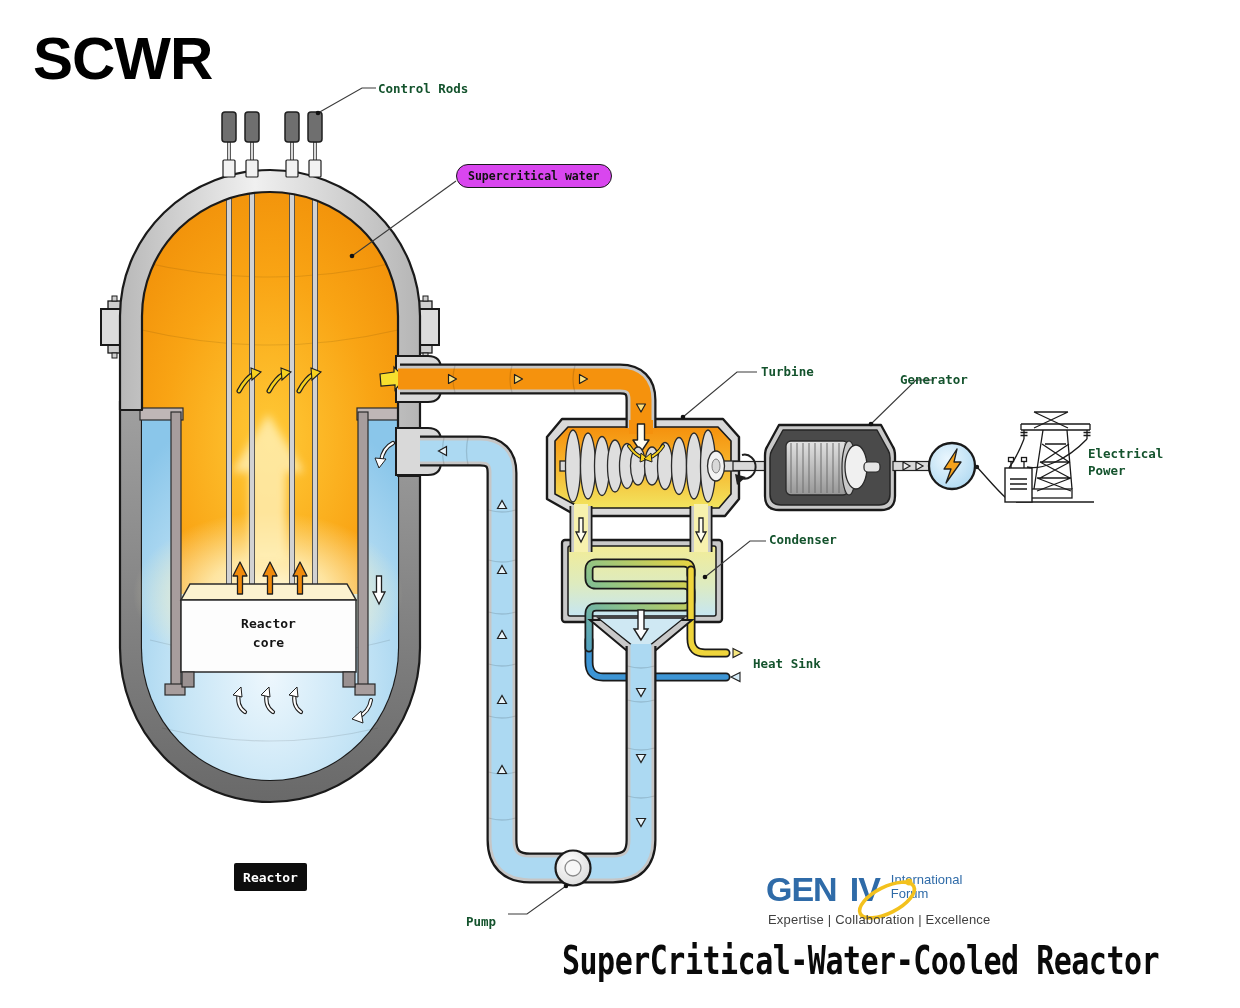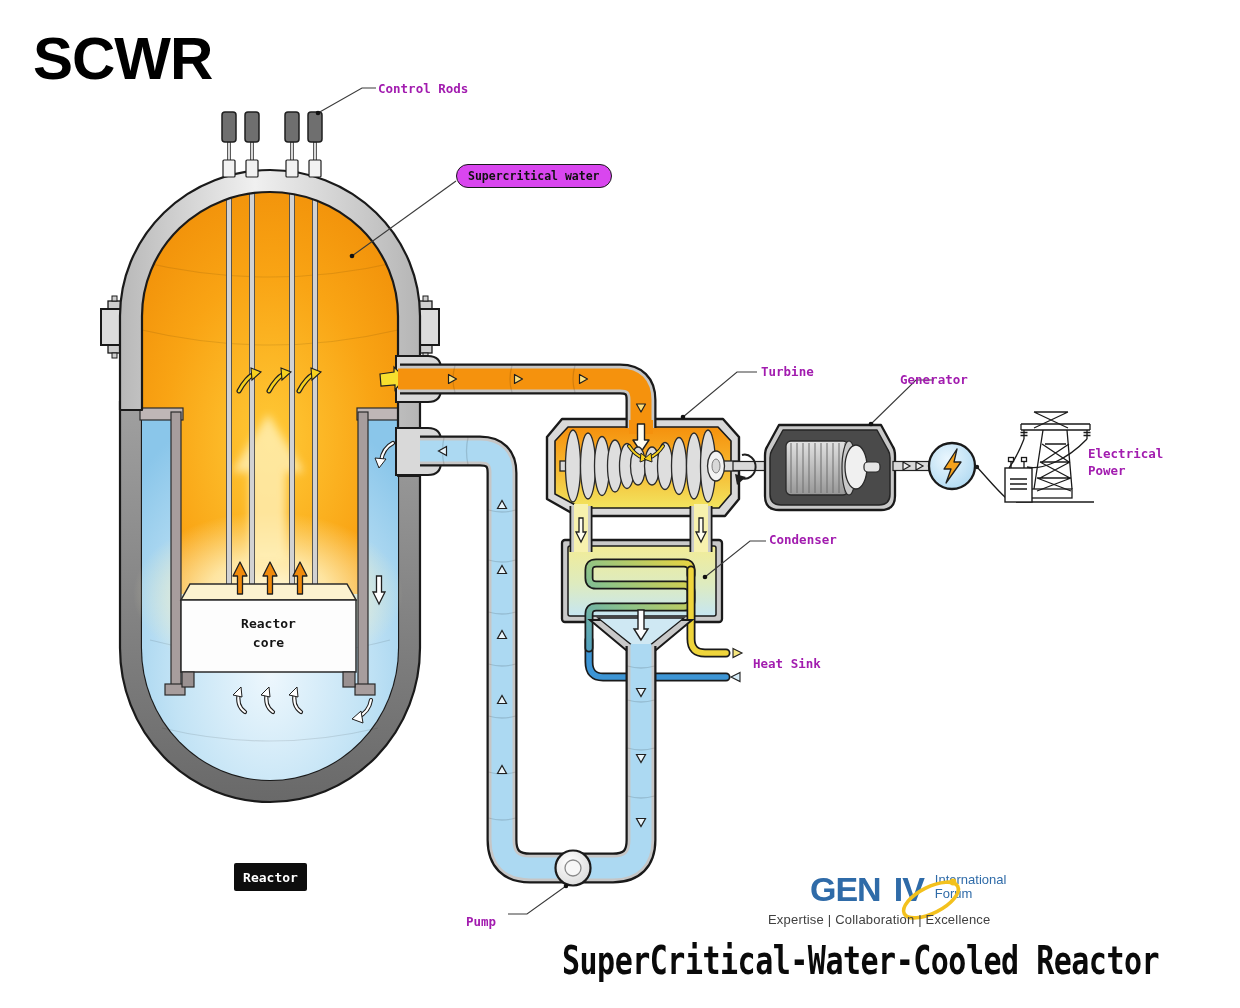--- a/index.html
+++ b/index.html
@@ -1,35 +1,35 @@
 <!DOCTYPE html>
 <html><head>
 <meta charset="utf-8">
 <style>
   html,body{margin:0;padding:0;background:#fff;}
   #stage{position:relative;width:1240px;height:1008px;background:#fff;overflow:hidden;
          font-family:"DejaVu Sans Mono",monospace;}
   #stage svg{position:absolute;left:0;top:0;}
-  .lbl{position:absolute;font:bold 12.5px "DejaVu Sans Mono",monospace;color:#a21caf;
+  .lbl{position:absolute;font:bold 12.5px "DejaVu Sans Mono",monospace;color:#14532d;
        white-space:nowrap;line-height:1.2;}
   .lbl2{line-height:16.5px;}
   #scwr-title{position:absolute;left:33px;top:24px;
       font:bold 60px "Liberation Sans",sans-serif;letter-spacing:-1px;color:#000000;}
   #bottom-title{position:absolute;left:562px;top:938px;white-space:nowrap;
       font:bold 30px "DejaVu Sans Mono",monospace;color:#0a0a0a;letter-spacing:-0.5px;
       transform:scale(1.0,1.28);transform-origin:left top;}
   #pill{position:absolute;left:456px;top:164px;background:#d946ef;border:1.6px solid #1a1a1a;
       border-radius:13px;padding:4px 11px;font:bold 11.5px "DejaVu Sans Mono",monospace;color:#111;}
   #core-label{position:absolute;left:181px;top:614px;width:175px;text-align:center;
       font:bold 13px "DejaVu Sans Mono",monospace;color:#141414;line-height:19px;}
   #reactor-tag{position:absolute;left:234px;top:863px;width:73px;height:28px;background:#0d0d0d;
       color:#fff;display:flex;align-items:center;justify-content:center;border-radius:2px;
       font:bold 13px "DejaVu Sans Mono",monospace;}
   #logo{position:absolute;left:766px;top:872px;}
-  #logo .row{display:flex;align-items:flex-start;margin-left:44px;}
+  #logo .row{display:flex;align-items:flex-start;}
   .gen-word{font:bold 34px "Liberation Sans",sans-serif;letter-spacing:-1px;color:#2F6BA8;line-height:1;}
   #iv-wrap{position:relative;margin-left:13px;}
   #orbit-svg{position:absolute;left:-17px;top:-11px;pointer-events:none;}
   #org-block{margin-left:11px;padding-top:1px;font:500 13px "Liberation Sans",sans-serif;
       color:#2F6BA8;line-height:13.5px;}
   #tagline{position:absolute;left:768px;top:912px;font:500 13px "Liberation Sans",sans-serif;
       color:#404040;letter-spacing:0.2px;white-space:nowrap;}
 </style>
 </head>
 <body>

